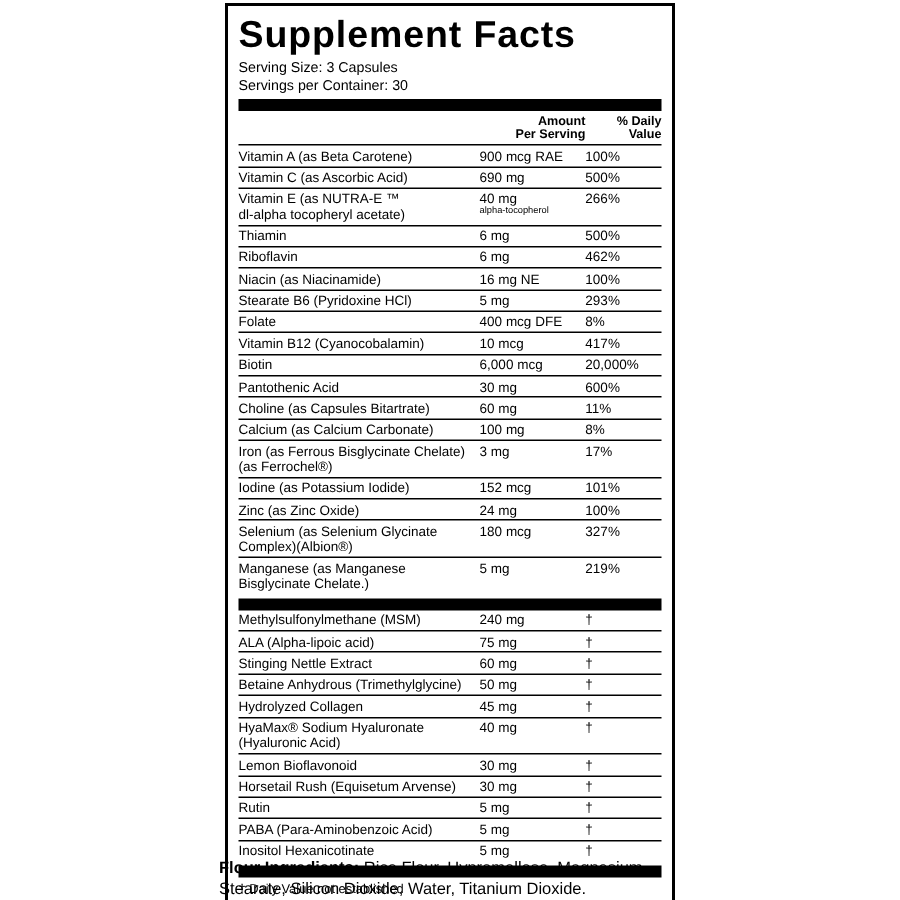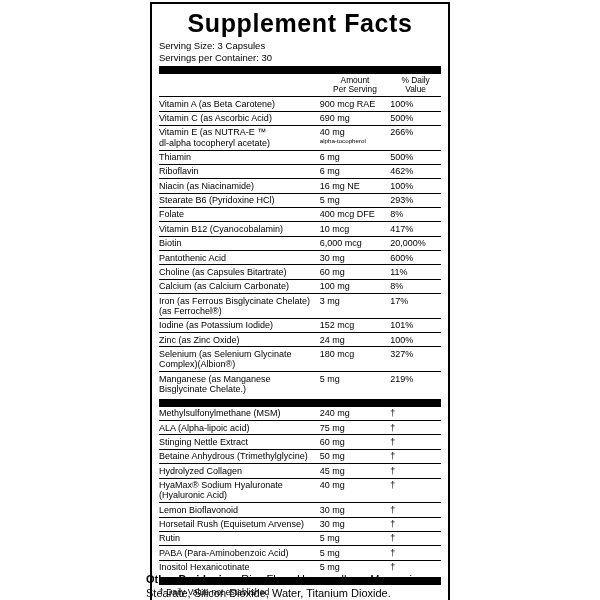--- a/index.html
+++ b/index.html
@@ -22,21 +22,20 @@
     width: 300px;
     box-sizing: border-box;
     border: 2px solid #000;
     background: #fff;
     padding: 5px 7px 4px 7px;
   }
   .title {
     font-size: 25px;
     font-weight: bold;
     letter-spacing: 0.6px;
-    text-align: center;
     line-height: 1.05;
     margin: 1px 0 4px 0;
     font-family: "Liberation Sans", sans-serif;
   }
   .serving-line {
     font-size: 9.5px;
     line-height: 1.22;
     white-space: nowrap;
   }
   .rule-thick {
@@ -61,21 +60,21 @@
   td.nm { width: 57%; padding-right: 2px; margin-left: 36px; }
   td.amt { width: 25%; }
   td.dv  { width: 18%; }
   .hdr td {
     border-bottom: none;
     font-size: 8.4px;
     line-height: 1.12;
     padding-bottom: 2px;
     vertical-align: bottom;
   }
-  .hdr .amt, .hdr .dv { text-align: center; }
+  .hdr .amt, .hdr .dv { text-align: right; font-weight: bold; }
   .tiny {
     font-size: 6.2px;
     line-height: 1.1;
     display: block;
   }
   .footnote {
     font-size: 8.6px;
     padding: 2px 0 1px 0;
   }
   .other {
@@ -288,14 +287,14 @@
   </tbody>
     </table>
 
   <div class="rule-thick"></div>
 
   <div class="footnote">† Daily Value not established</div>
 
 </div>
 
 <div class="other">
-  <b>Other Pyridoxine:</b><span> Rice Flour, Hypromellose, Magnesium Stearate,  Silicon Dioxide, Water, Titanium Dioxide.</span>
+  <b>Flour Ingredients:</b><span> Rice Flour, Hypromellose, Magnesium Stearate,  Silicon Dioxide, Water, Titanium Dioxide.</span>
 </div>
 
 </body></html>

